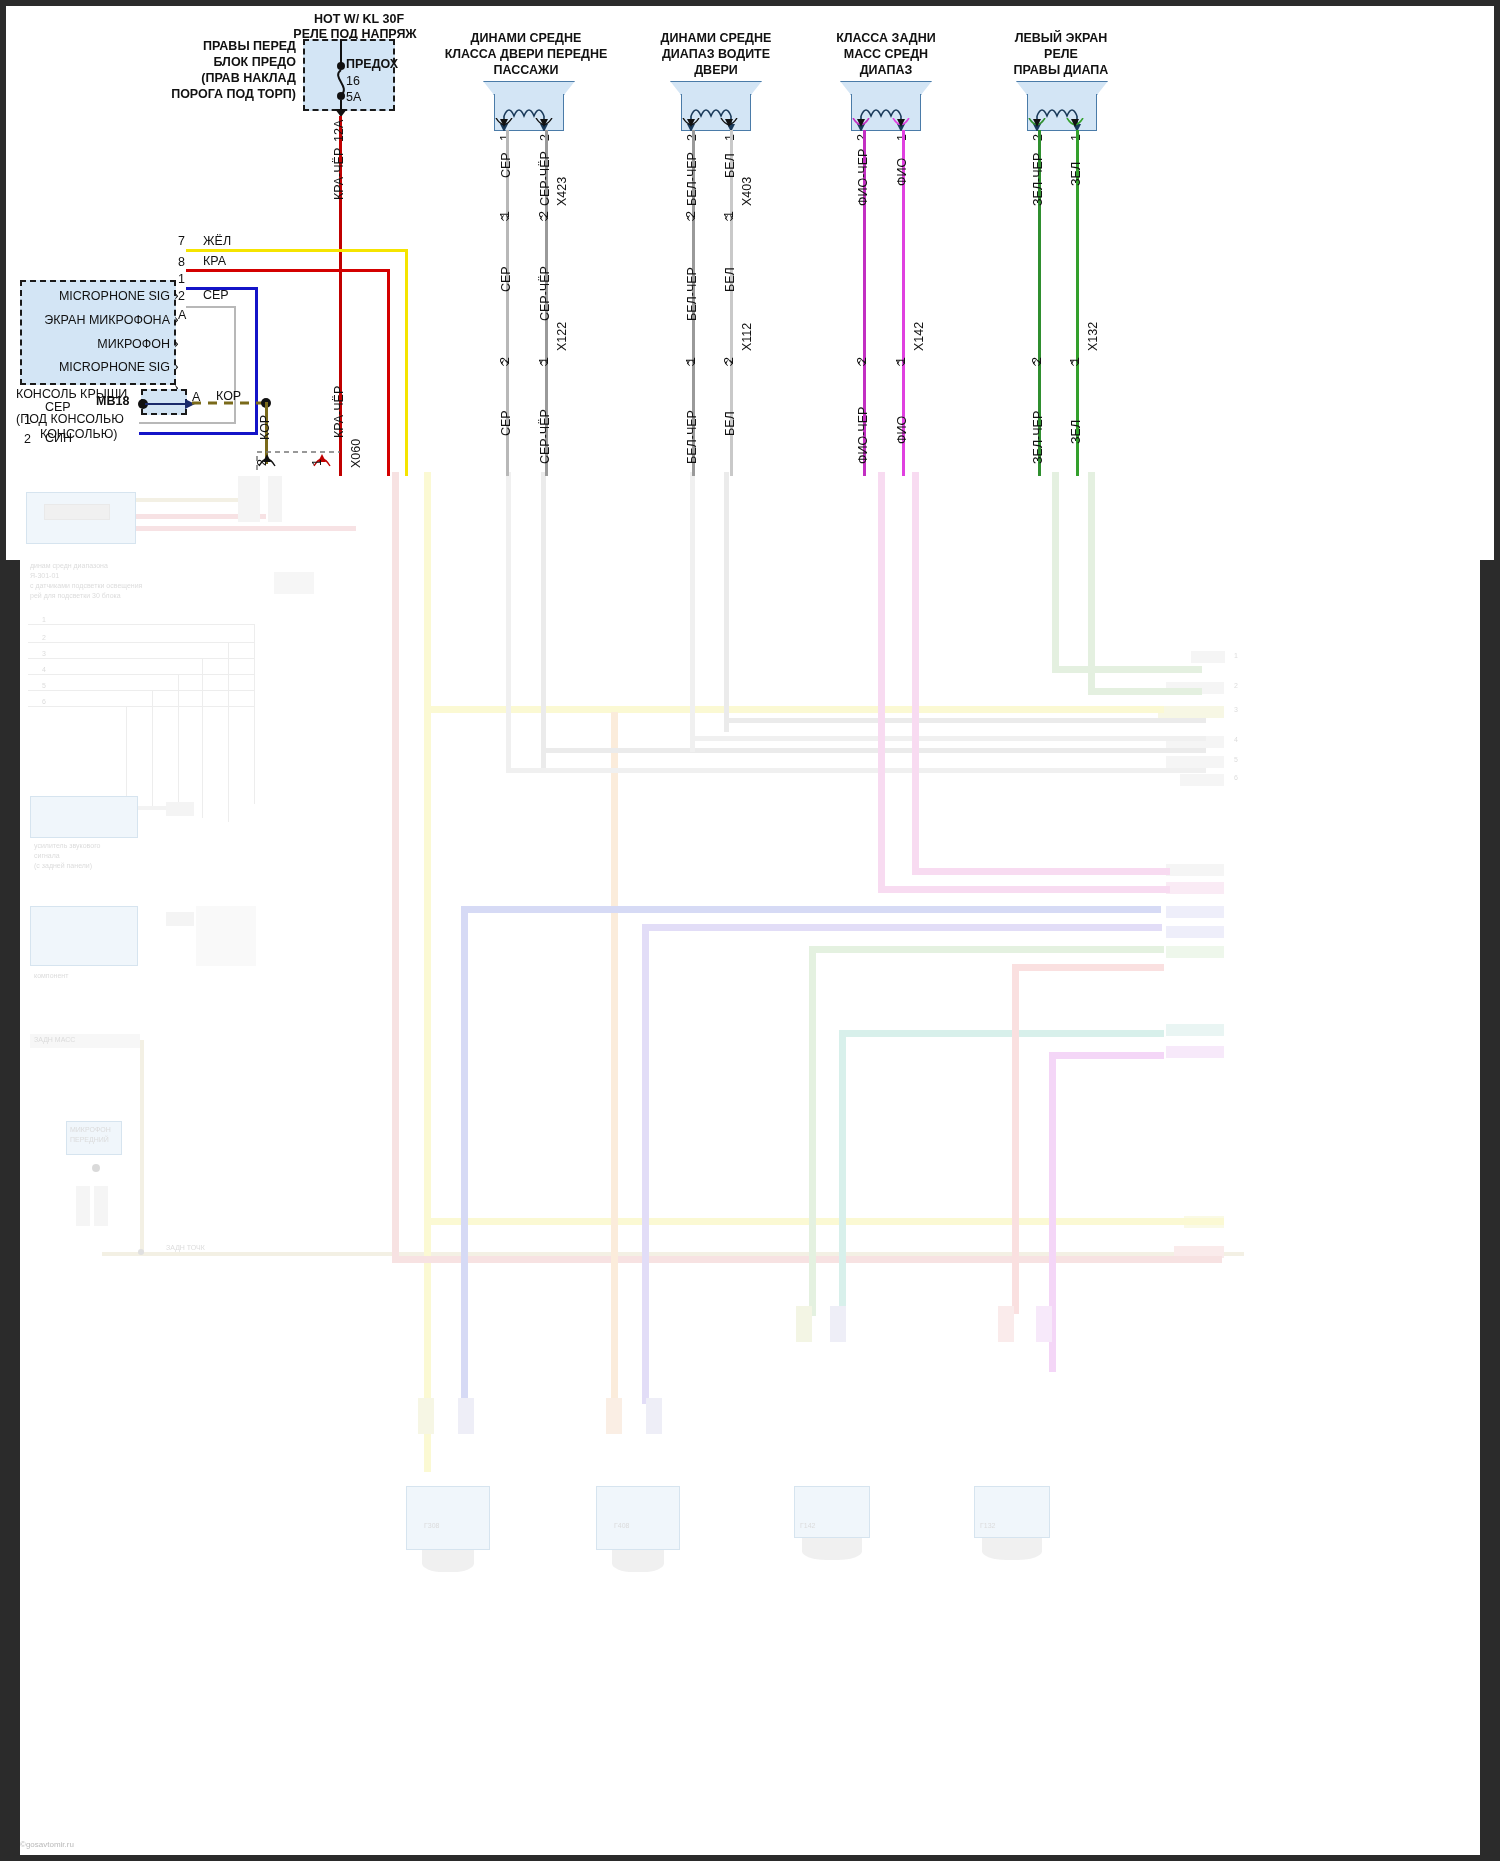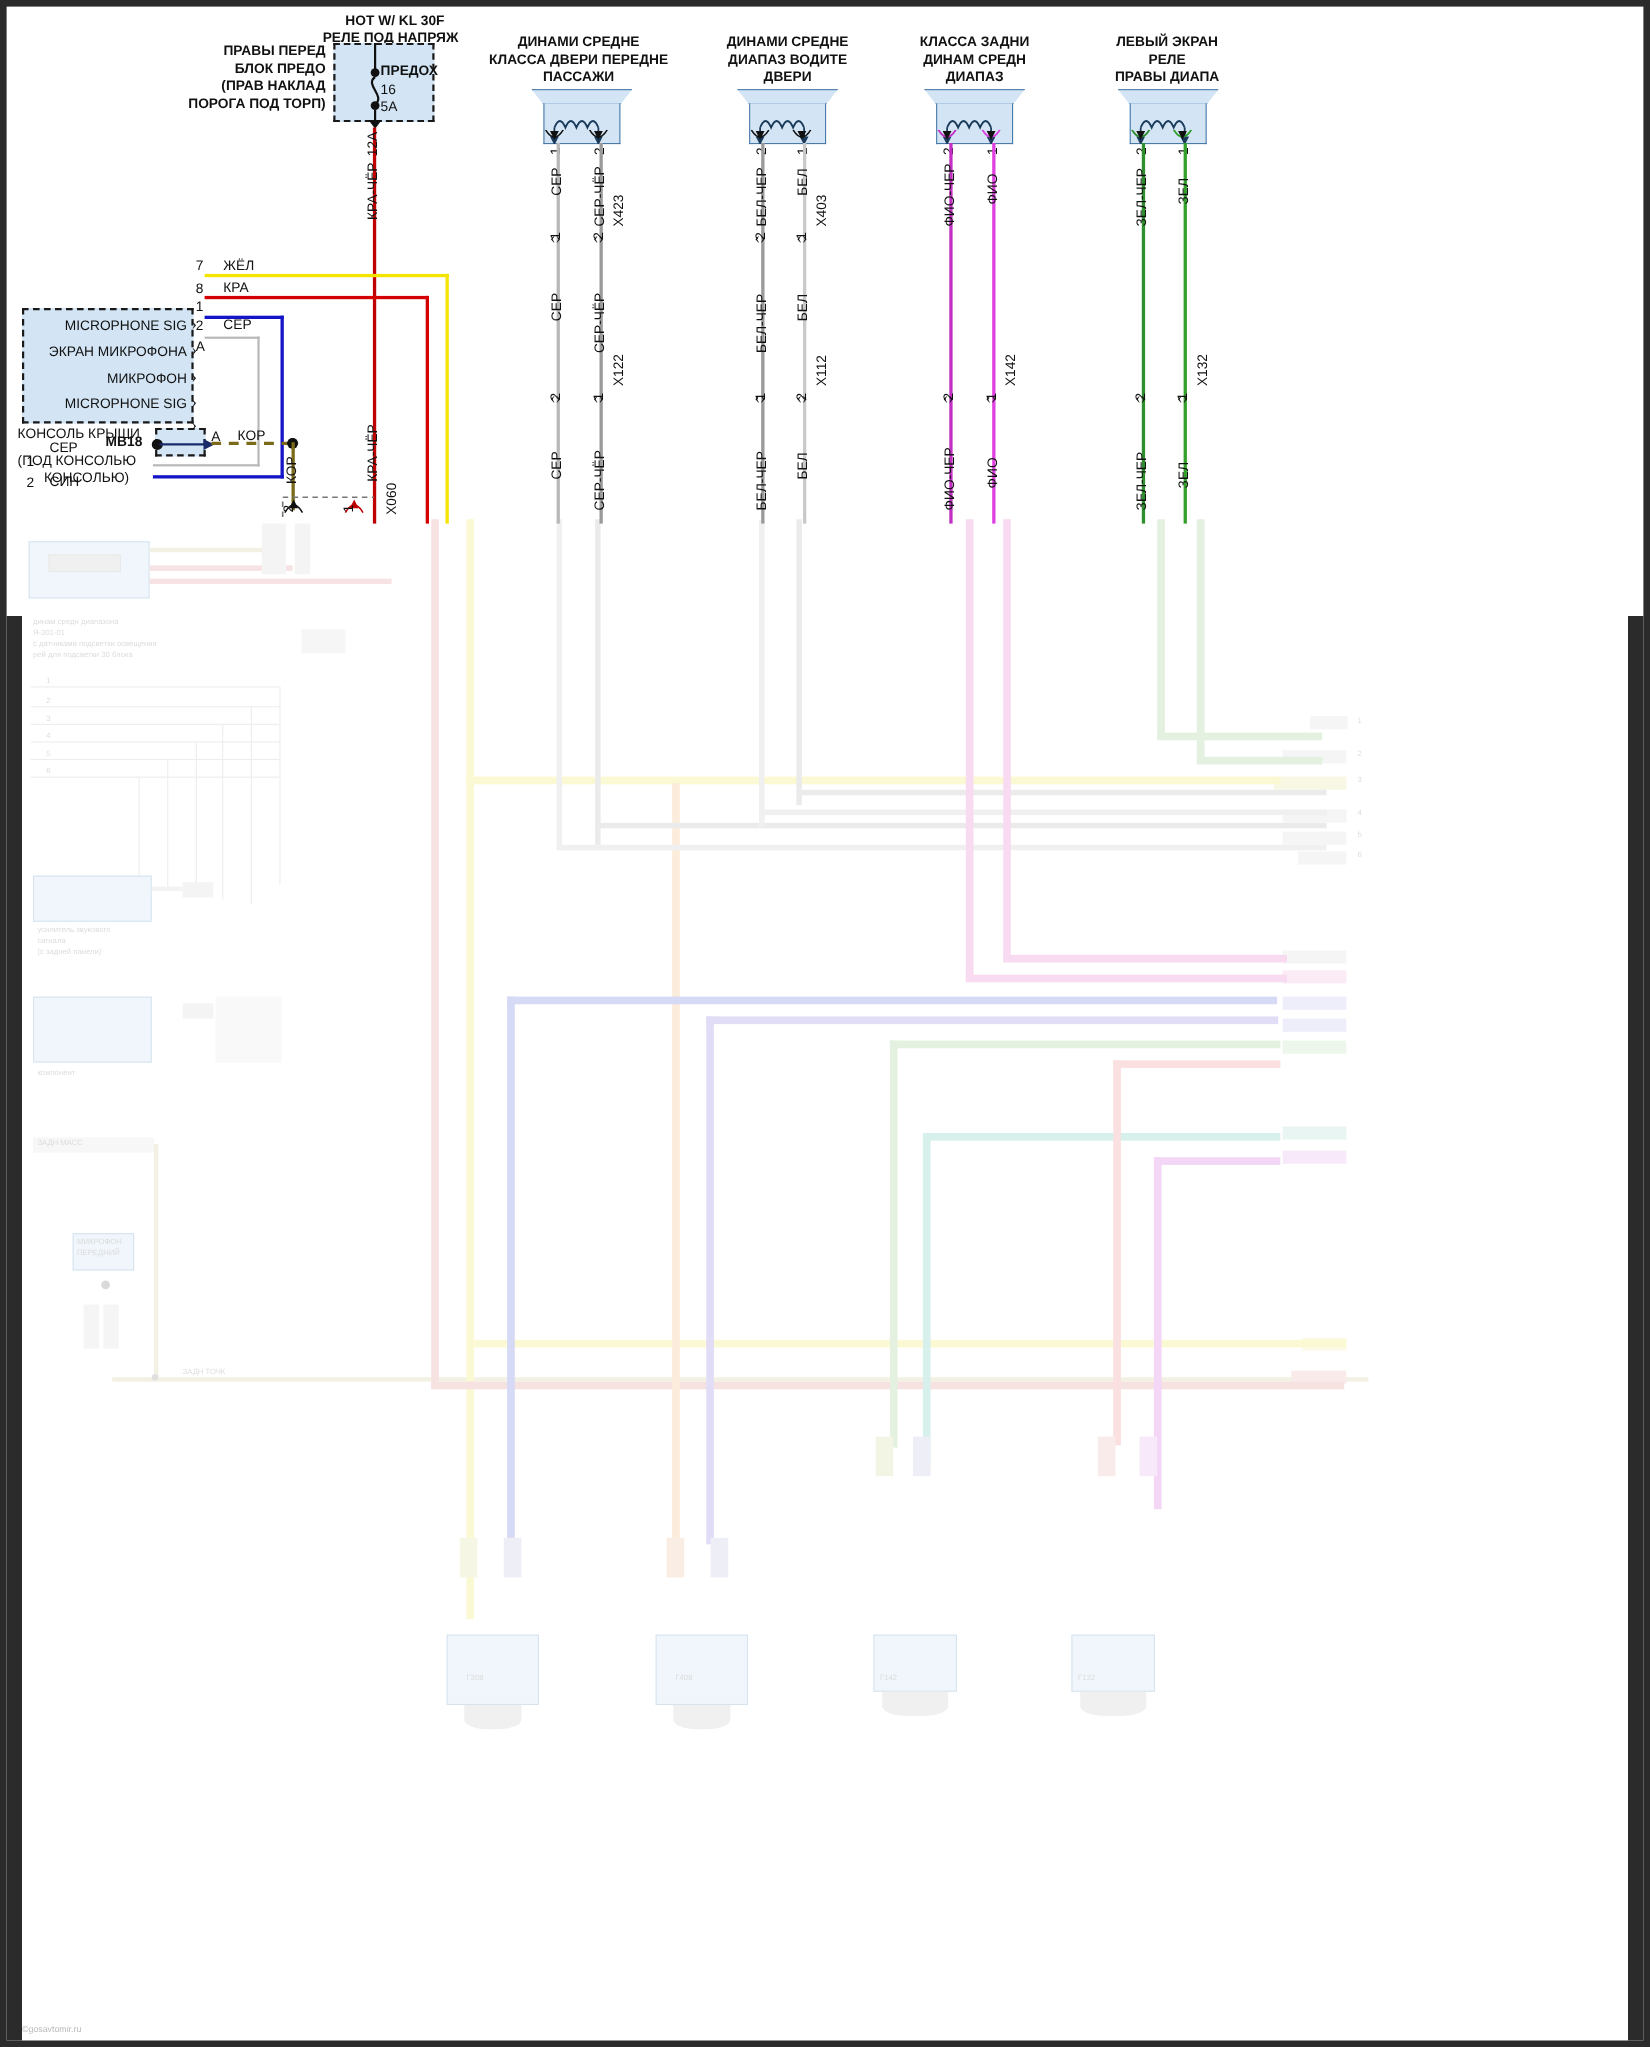--- a/index.html
+++ b/index.html
@@ -316,21 +316,21 @@
     <div class="vlbl" style="left:678px;top:212px;">2</div>
     <div class="vlbl" style="left:716px;top:212px;">1</div>
     <div class="vlbl" style="left:734px;top:200px;">X403</div>
     <div class="conn" style="left:680px;top:348px;">‹›</div>
     <div class="conn" style="left:718px;top:348px;">‹›</div>
     <div class="vlbl" style="left:678px;top:358px;">1</div>
     <div class="vlbl" style="left:716px;top:358px;">2</div>
     <div class="vlbl" style="left:734px;top:345px;">X112</div>
 
     <div class="lbl c b" style="left:780px;top:25px;width:200px;">КЛАССА ЗАДНИ</div>
-    <div class="lbl c b" style="left:780px;top:41px;width:200px;">ДИНАМ СРЕДН</div>
+    <div class="lbl c b" style="left:780px;top:41px;width:200px;">МАСС СРЕДН</div>
     <div class="lbl c b" style="left:780px;top:57px;width:200px;">ДИАПАЗ</div>
 
     <div class="spk" style="left:834px;top:75px;">
       <div class="cone"></div>
         <div class="body"></div>
       <svg width="70" height="37">
         <path d="M10 22 q5 -12 10 0 q5 -12 10 0 q5 -12 10 0 q5 -12 10 0" stroke="#1a3a5a" stroke-width="1.6" fill="none"></path>
         <line x1="10" y1="22" x2="10" y2="32" stroke="#1a3a5a" stroke-width="1.6"></line>
         <polygon points="6,30 14,30 10,38" fill="#1a3a5a"></polygon>
         <line x1="50" y1="22" x2="50" y2="32" stroke="#1a3a5a" stroke-width="1.6"></line>

